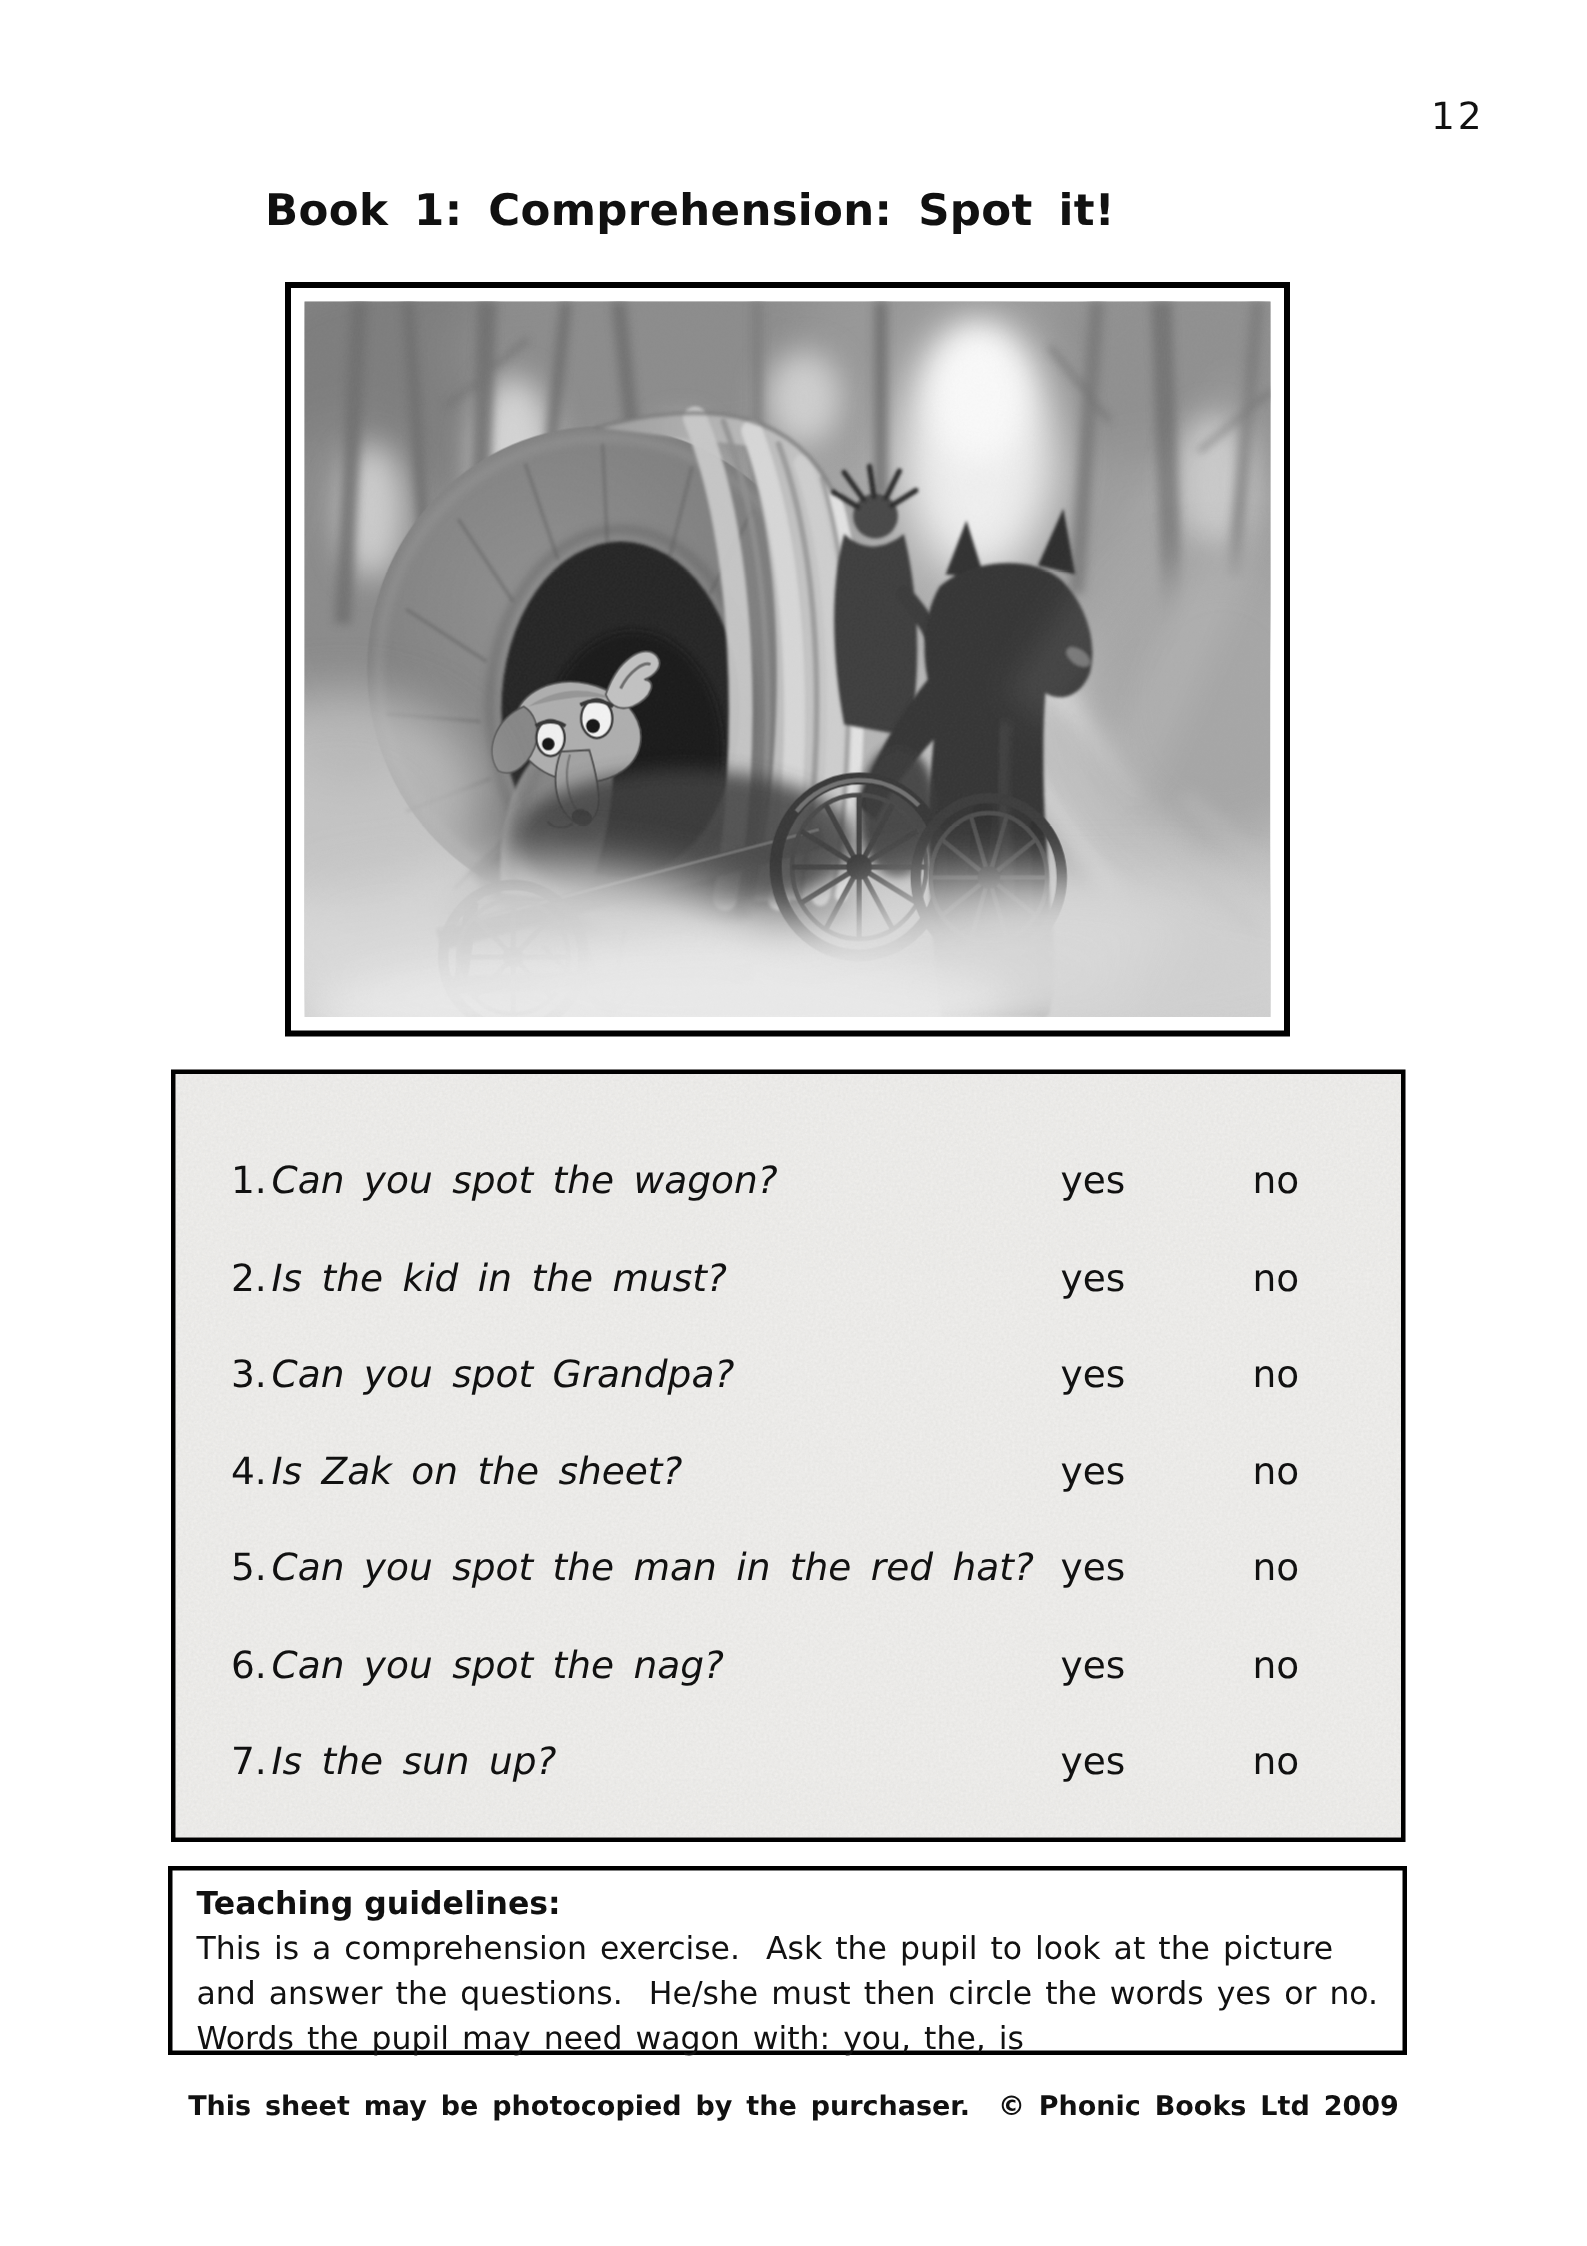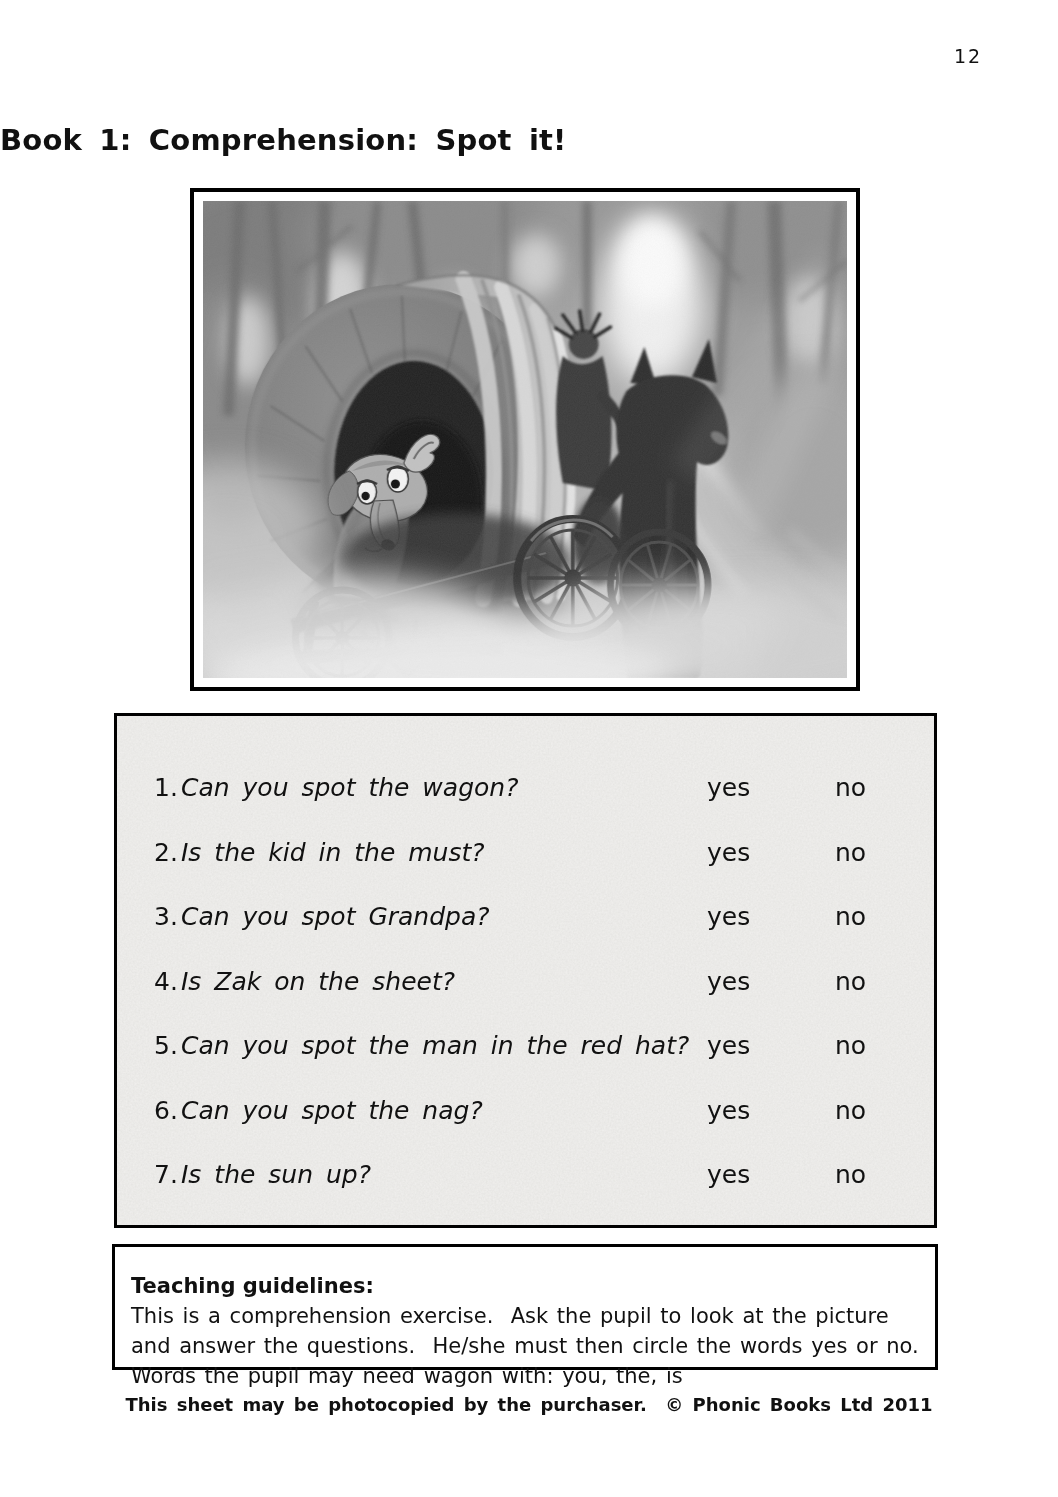--- a/index.html
+++ b/index.html
@@ -7,27 +7,27 @@
     width:1058px; height:1497px;
     background:#ffffff;
     font-family:"DejaVu Sans","Liberation Sans",sans-serif;
     color:#111111;
     position:relative;
     overflow:hidden;
   }
   .page { position:absolute; inset:0; }
 
   .page-number {
-    position:absolute; top:45px; left:954px;
-    font-size:19px; letter-spacing:2px;
+    position:absolute; top:63px; left:954px;
+    font-size:25px; letter-spacing:2px;
   }
 
   .title {
     position:absolute; top:123px; left:0; width:920px; margin:0;
-    text-align:left;
+    text-align:center;
     font-size:29px; font-weight:bold;
     word-spacing:7px; letter-spacing:0.2px;
   }
 
   .picture-frame {
     position:absolute; left:190px; top:188px;
     width:670px; height:503px;
     border:4px solid #000; background:#fff;
     padding:9px; box-sizing:border-box; margin:0;
   }
@@ -46,21 +46,21 @@
   .q-num  { left:37px; }
   .q-text { left:64px;font-style:italic; }
   .q-yes  { left:590px; }
   .q-no   { left:718px; }
 
   .guidelines {
     position:absolute; left:112px; top:1244px;
     width:826px; height:126px;
     border:3px solid #000; box-sizing:border-box;
     background:#fff;
-    padding:24px 16px;
+    padding:7px 16px;
     font-size:21px; line-height:30px;
   }
   .g-heading { font-weight:bold; margin:0; }
   .g-body, .g-help { margin:0; white-space:pre-wrap; word-spacing:2px; }
 
   .page-footer {
     position:absolute; top:1394px; left:0; width:1058px;
     text-align:center;
     font-size:18px; font-weight:bold;
     word-spacing:3px; white-space:pre-wrap;
@@ -382,15 +382,15 @@
       <span class="q-no">no</span>
     </div>
   </section>
 
   <section class="guidelines">
     <p class="g-heading">Teaching guidelines:</p>
     <p class="g-body">This is a comprehension exercise.  Ask the pupil to look at the picture and answer the questions.  He/she must then circle the words yes or no.</p>
     <p class="g-help">Words the pupil may need wagon with: you, the, is</p>
   </section>
 
-  <footer class="page-footer">This sheet may be photocopied by the purchaser.  © Phonic Books Ltd 2011</footer>
+  <footer class="page-footer">This sheet may be photocopied by the purchaser.  © Phonic Books Ltd 2009</footer>
 
 </div>
 
 </body></html>

